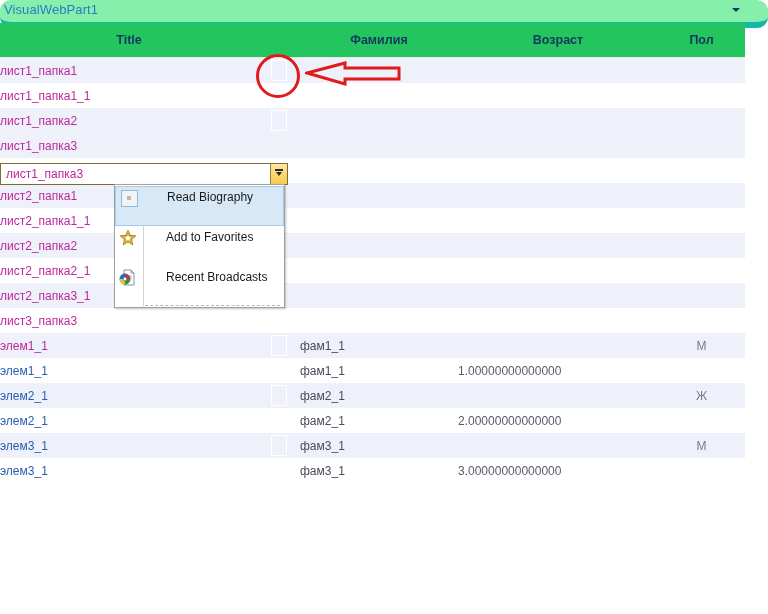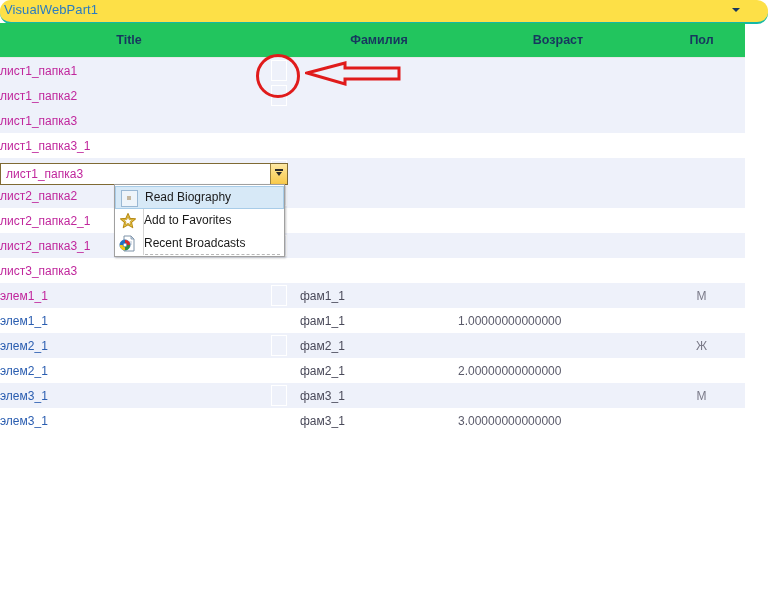--- a/index.html
+++ b/index.html
@@ -14,22 +14,22 @@
     font-size: 12px;
     color: #333333;
     position: relative;
     overflow: hidden;
   }
 
   
   .wp-header {
     height: 22px;
     position: relative;
-    border-bottom: 2px solid #14b8a6;
-    background: #fde047;
+    border-bottom: 6px solid #14b8a6;
+    background: #86efac;
     border-radius: 11px;
   }
   .wp-title {
     position: absolute;
     left: 4px;
     top: 2px;
     font-size: 13px;
     color: #2b7cc1;
     font-family: "Liberation Sans", sans-serif;
     letter-spacing: 0.1px;
@@ -161,23 +161,23 @@
     top: 184px;
     width: 169px;
     background: #ffffff;
     border: 1px solid #a0a0a0;
     box-shadow: 1px 1px 2px rgba(0,0,0,0.25);
     z-index: 50;
     padding: 1px 0 1px 0;
   }
   .ctx-item {
     position: relative;
-    height: 23px;
+    height: 40px;
     line-height: 23px;
-    padding-left: 29px;
+    padding-left: 51px;
     font-size: 12px;
     color: #1a1a1a;
     cursor: pointer;
     white-space: nowrap;
     font-family: "Liberation Sans", sans-serif;
   }
   .ctx-item.hl {
     background: #d7e9f7;
     border: 1px solid #a8cce8;
     box-sizing: border-box;
@@ -276,20 +276,27 @@
   <tbody id="grid-body">
       <tr class="alt">
         <td class="cell-title"><a class="item-link visited">лист1_папка1</a></td>
         <td>
           <span class="img-ph"></span>
         </td>
         <td class="cell-fam"></td>
         <td class="cell-vozr"></td>
         <td class="cell-pol"></td>
       </tr>
+      <tr class="norm">
+        <td class="cell-title"><a class="item-link visited">лист1_папка1_1</a></td>
+        <td></td>
+        <td class="cell-fam"></td>
+        <td class="cell-vozr"></td>
+        <td class="cell-pol"></td>
+      </tr>
       <tr class="alt">
         <td class="cell-title"><a class="item-link visited">лист1_папка2</a></td>
         <td>
           <span class="img-ph"></span>
         </td>
         <td class="cell-fam"></td>
         <td class="cell-vozr"></td>
         <td class="cell-pol"></td>
       </tr>
       <tr class="alt">
@@ -304,20 +311,27 @@
         <td></td>
         <td class="cell-fam"></td>
         <td class="cell-vozr"></td>
         <td class="cell-pol"></td>
       </tr>
       <tr class="alt">
         <td class="cell-title"><a class="item-link visited">лист2_папка1</a></td>
         <td>
           <span class="img-ph"></span>
         </td>
+        <td class="cell-fam"></td>
+        <td class="cell-vozr"></td>
+        <td class="cell-pol"></td>
+      </tr>
+      <tr class="norm">
+        <td class="cell-title"><a class="item-link visited">лист2_папка1_1</a></td>
+        <td></td>
         <td class="cell-fam"></td>
         <td class="cell-vozr"></td>
         <td class="cell-pol"></td>
       </tr>
       <tr class="alt">
         <td class="cell-title"><a class="item-link visited">лист2_папка2</a></td>
         <td>
           <span class="img-ph"></span>
         </td>
         <td class="cell-fam"></td>

